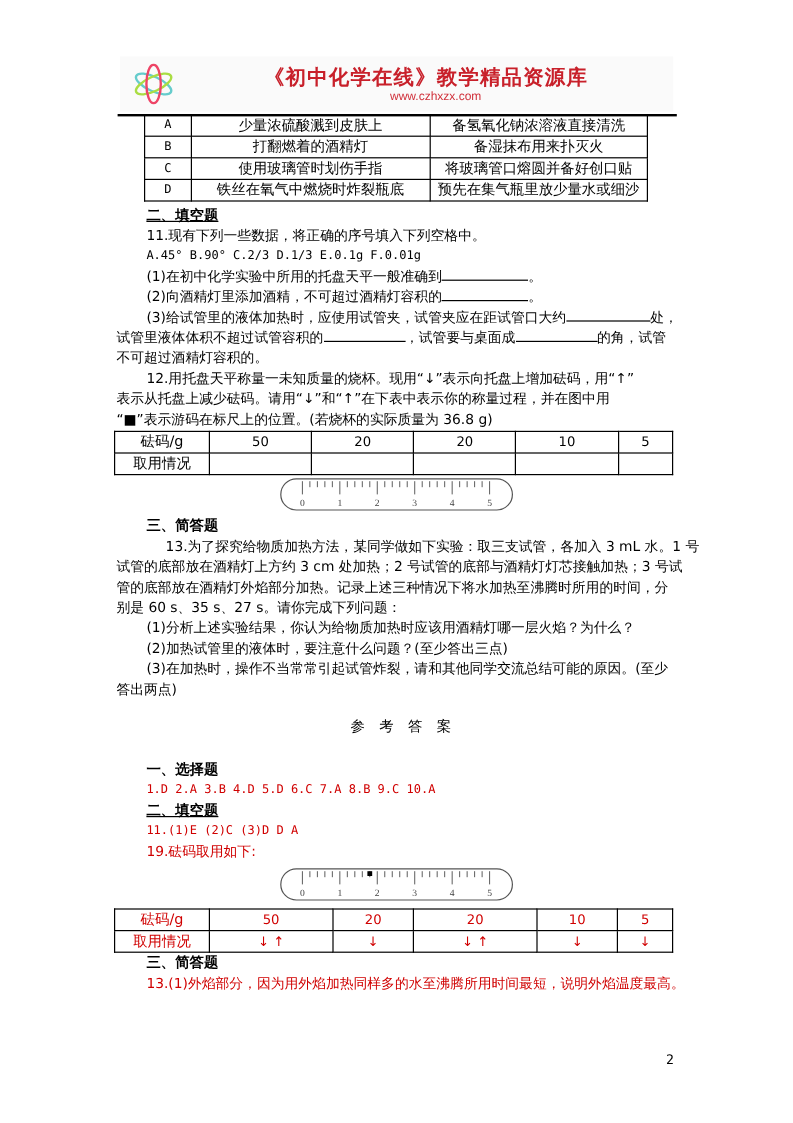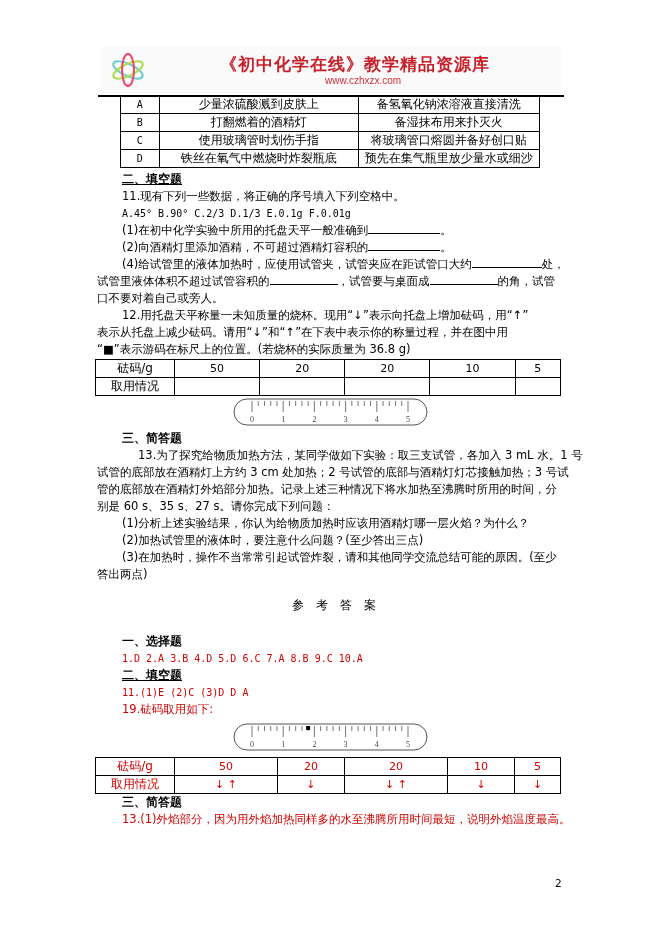--- a/index.html
+++ b/index.html
@@ -70,23 +70,23 @@
           <td class="c2">预先在集气瓶里放少量水或细沙</td>
         </tr>
   </tbody>
     </table>
 
   <div class="text sec" style="left:122px;top:170px;text-decoration:underline;">二、填空题</div>
   <div class="text" style="left:122px;top:187px;">11.现有下列一些数据，将正确的序号填入下列空格中。</div>
   <div class="text mono" style="left:122px;top:204px;">A.45°   B.90°   C.2/3  D.1/3  E.0.1g  F.0.01g</div>
   <div class="text" style="left:122px;top:221px;"><span>(1)在初中化学实验中所用的托盘天平一般准确到</span><span class="blank" style="width:72px"></span><span>。</span></div>
   <div class="text" style="left:122px;top:238px;"><span>(2)向酒精灯里添加酒精，不可超过酒精灯容积的</span><span class="blank" style="width:72px"></span><span>。</span></div>
-  <div class="text" style="left:122px;top:255px;"><span>(4)给试管里的液体加热时，应使用试管夹，试管夹应在距试管口大约</span><span class="blank" style="width:70px"></span><span>处，</span></div>
+  <div class="text" style="left:122px;top:255px;"><span>(3)给试管里的液体加热时，应使用试管夹，试管夹应在距试管口大约</span><span class="blank" style="width:70px"></span><span>处，</span></div>
   <div class="text" style="left:97px;top:272px;"><span>试管里液体体积不超过试管容积的</span><span class="blank" style="width:68px"></span><span>，试管要与桌面成</span><span class="blank" style="width:68px"></span><span>的角，试管</span></div>
-  <div class="text" style="left:97px;top:289px;">口不要对着自己或旁人。</div>
+  <div class="text" style="left:97px;top:289px;">不可超过酒精灯容积的。</div>
   <div class="text" style="left:122px;top:306px;">12.用托盘天平称量一未知质量的烧杯。现用“↓”表示向托盘上增加砝码，用“↑”</div>
   <div class="text" style="left:97px;top:323px;">表示从托盘上减少砝码。请用“↓”和“↑”在下表中表示你的称量过程，并在图中用</div>
   <div class="text" style="left:97px;top:340px;">“■”表示游码在标尺上的位置。(若烧杯的实际质量为 36.8 g)</div>
 
   <table class="t2">
     <tbody>
         <tr>
       <td class="h">砝码/g</td>
       <td>50</td>
       <td>20</td>

